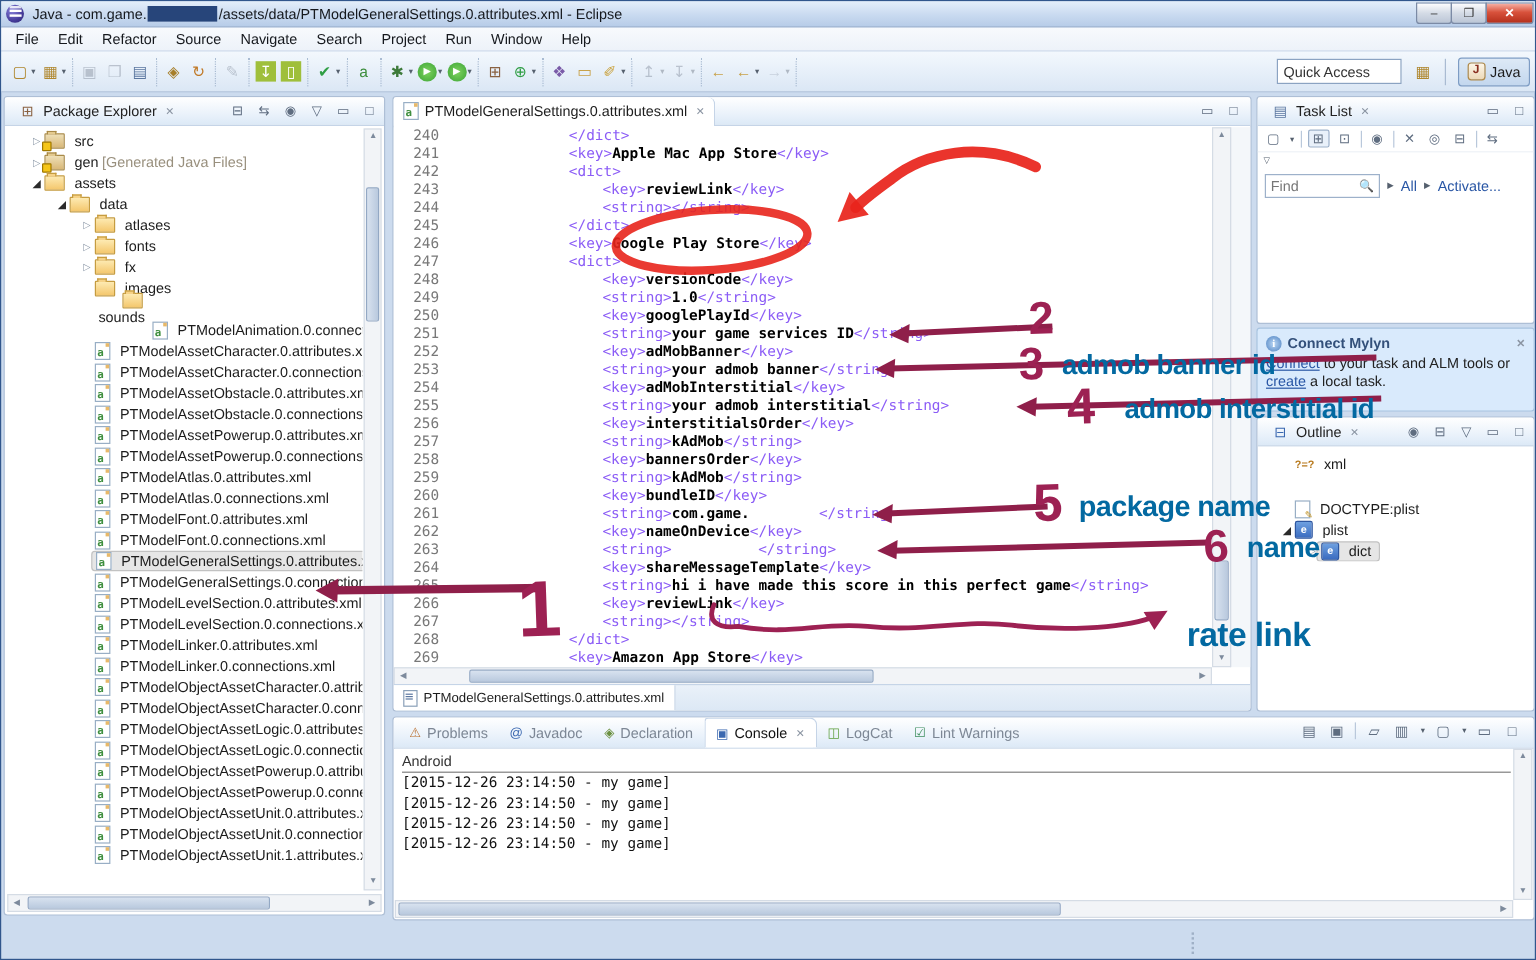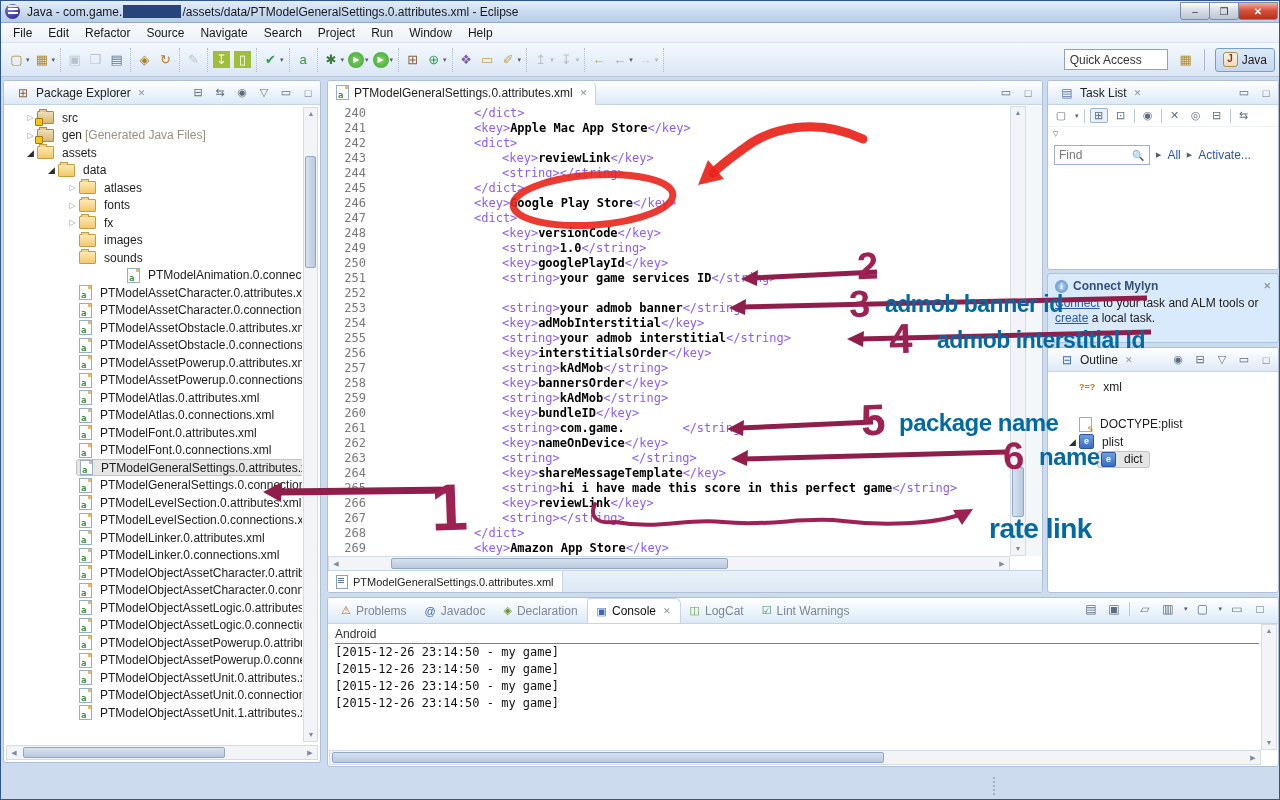--- a/index.html
+++ b/index.html
@@ -373,21 +373,21 @@
         </div>
         <div class="tree-row" style="padding-left: 60px;">
           <span class="tw-arrow"></span>
           <span class="sel-wrap" style="display: inline-flex; align-items: center;">
             <span class="tw-ico ico-folder"></span>
             <span class="tree-label">images</span>
           </span>
         </div>
         <div class="tree-row" style="padding-left: 60px;">
           <span class="tw-arrow"></span>
-          <span class="sel-wrap" style="display: inline-flex; align-items: flex-start;">
+          <span class="sel-wrap" style="display: inline-flex; align-items: flex-end; flex-direction: column;">
             <span class="tw-ico ico-folder"></span>
             <span class="tree-label">sounds</span>
           </span>
         </div>
         <div class="tree-row" style="padding-left: 60px;">
           <span class="tw-arrow"></span>
           <span class="sel-wrap" style="display: inline-flex; align-items: center; padding-left: 48px;">
             <span class="tw-ico ico-xml"></span>
             <span class="tree-label">PTModelAnimation.0.connections.xml</span>
           </span>
@@ -600,21 +600,21 @@
         <div class="code-row"><span class="ln">242</span><span style="padding-left: 100px;"><span class="xt">&lt;dict&gt;</span></span></div>
         <div class="code-row"><span class="ln">243</span><span style="padding-left: 128px;"><span class="xt">&lt;key&gt;</span><span class="xc">reviewLink</span><span class="xt">&lt;/key&gt;</span></span></div>
         <div class="code-row"><span class="ln">244</span><span style="padding-left: 128px;"><span class="xt">&lt;string&gt;&lt;/string&gt;</span></span></div>
         <div class="code-row"><span class="ln">245</span><span style="padding-left: 100px;"><span class="xt">&lt;/dict&gt;</span></span></div>
         <div class="code-row"><span class="ln">246</span><span style="padding-left: 100px;"><span class="xt">&lt;key&gt;</span><span class="xc">Google Play Store</span><span class="xt">&lt;/key&gt;</span></span></div>
         <div class="code-row"><span class="ln">247</span><span style="padding-left: 100px;"><span class="xt">&lt;dict&gt;</span></span></div>
         <div class="code-row"><span class="ln">248</span><span style="padding-left: 128px;"><span class="xt">&lt;key&gt;</span><span class="xc">versionCode</span><span class="xt">&lt;/key&gt;</span></span></div>
         <div class="code-row"><span class="ln">249</span><span style="padding-left: 128px;"><span class="xt">&lt;string&gt;</span><span class="xc">1.0</span><span class="xt">&lt;/string&gt;</span></span></div>
         <div class="code-row"><span class="ln">250</span><span style="padding-left: 128px;"><span class="xt">&lt;key&gt;</span><span class="xc">googlePlayId</span><span class="xt">&lt;/key&gt;</span></span></div>
         <div class="code-row"><span class="ln">251</span><span style="padding-left: 128px;"><span class="xt">&lt;string&gt;</span><span class="xc">your game services ID</span><span class="xt">&lt;/string&gt;</span></span></div>
-        <div class="code-row"><span class="ln">252</span></div>
+        <div class="code-row"><span class="ln">252</span><span style="padding-left: 128px;"><span class="xt">&lt;key&gt;</span><span class="xc">adMobBanner</span><span class="xt">&lt;/key&gt;</span></span></div>
         <div class="code-row"><span class="ln">253</span><span style="padding-left: 128px;"><span class="xt">&lt;string&gt;</span><span class="xc">your admob banner</span><span class="xt">&lt;/string&gt;</span></span></div>
         <div class="code-row"><span class="ln">254</span><span style="padding-left: 128px;"><span class="xt">&lt;key&gt;</span><span class="xc">adMobInterstitial</span><span class="xt">&lt;/key&gt;</span></span></div>
         <div class="code-row"><span class="ln">255</span><span style="padding-left: 128px;"><span class="xt">&lt;string&gt;</span><span class="xc">your admob interstitial</span><span class="xt">&lt;/string&gt;</span></span></div>
         <div class="code-row"><span class="ln">256</span><span style="padding-left: 128px;"><span class="xt">&lt;key&gt;</span><span class="xc">interstitialsOrder</span><span class="xt">&lt;/key&gt;</span></span></div>
         <div class="code-row"><span class="ln">257</span><span style="padding-left: 128px;"><span class="xt">&lt;string&gt;</span><span class="xc">kAdMob</span><span class="xt">&lt;/string&gt;</span></span></div>
         <div class="code-row"><span class="ln">258</span><span style="padding-left: 128px;"><span class="xt">&lt;key&gt;</span><span class="xc">bannersOrder</span><span class="xt">&lt;/key&gt;</span></span></div>
         <div class="code-row"><span class="ln">259</span><span style="padding-left: 128px;"><span class="xt">&lt;string&gt;</span><span class="xc">kAdMob</span><span class="xt">&lt;/string&gt;</span></span></div>
         <div class="code-row"><span class="ln">260</span><span style="padding-left: 128px;"><span class="xt">&lt;key&gt;</span><span class="xc">bundleID</span><span class="xt">&lt;/key&gt;</span></span></div>
         <div class="code-row"><span class="ln">261</span><span style="padding-left: 128px;"><span class="xt">&lt;string&gt;</span><span class="xc">com.game.</span><span class="xg" style="width: 57.6px;"></span><span class="xt">&lt;/string&gt;</span></span></div>
         <div class="code-row"><span class="ln">262</span><span style="padding-left: 128px;"><span class="xt">&lt;key&gt;</span><span class="xc">nameOnDevice</span><span class="xt">&lt;/key&gt;</span></span></div>

